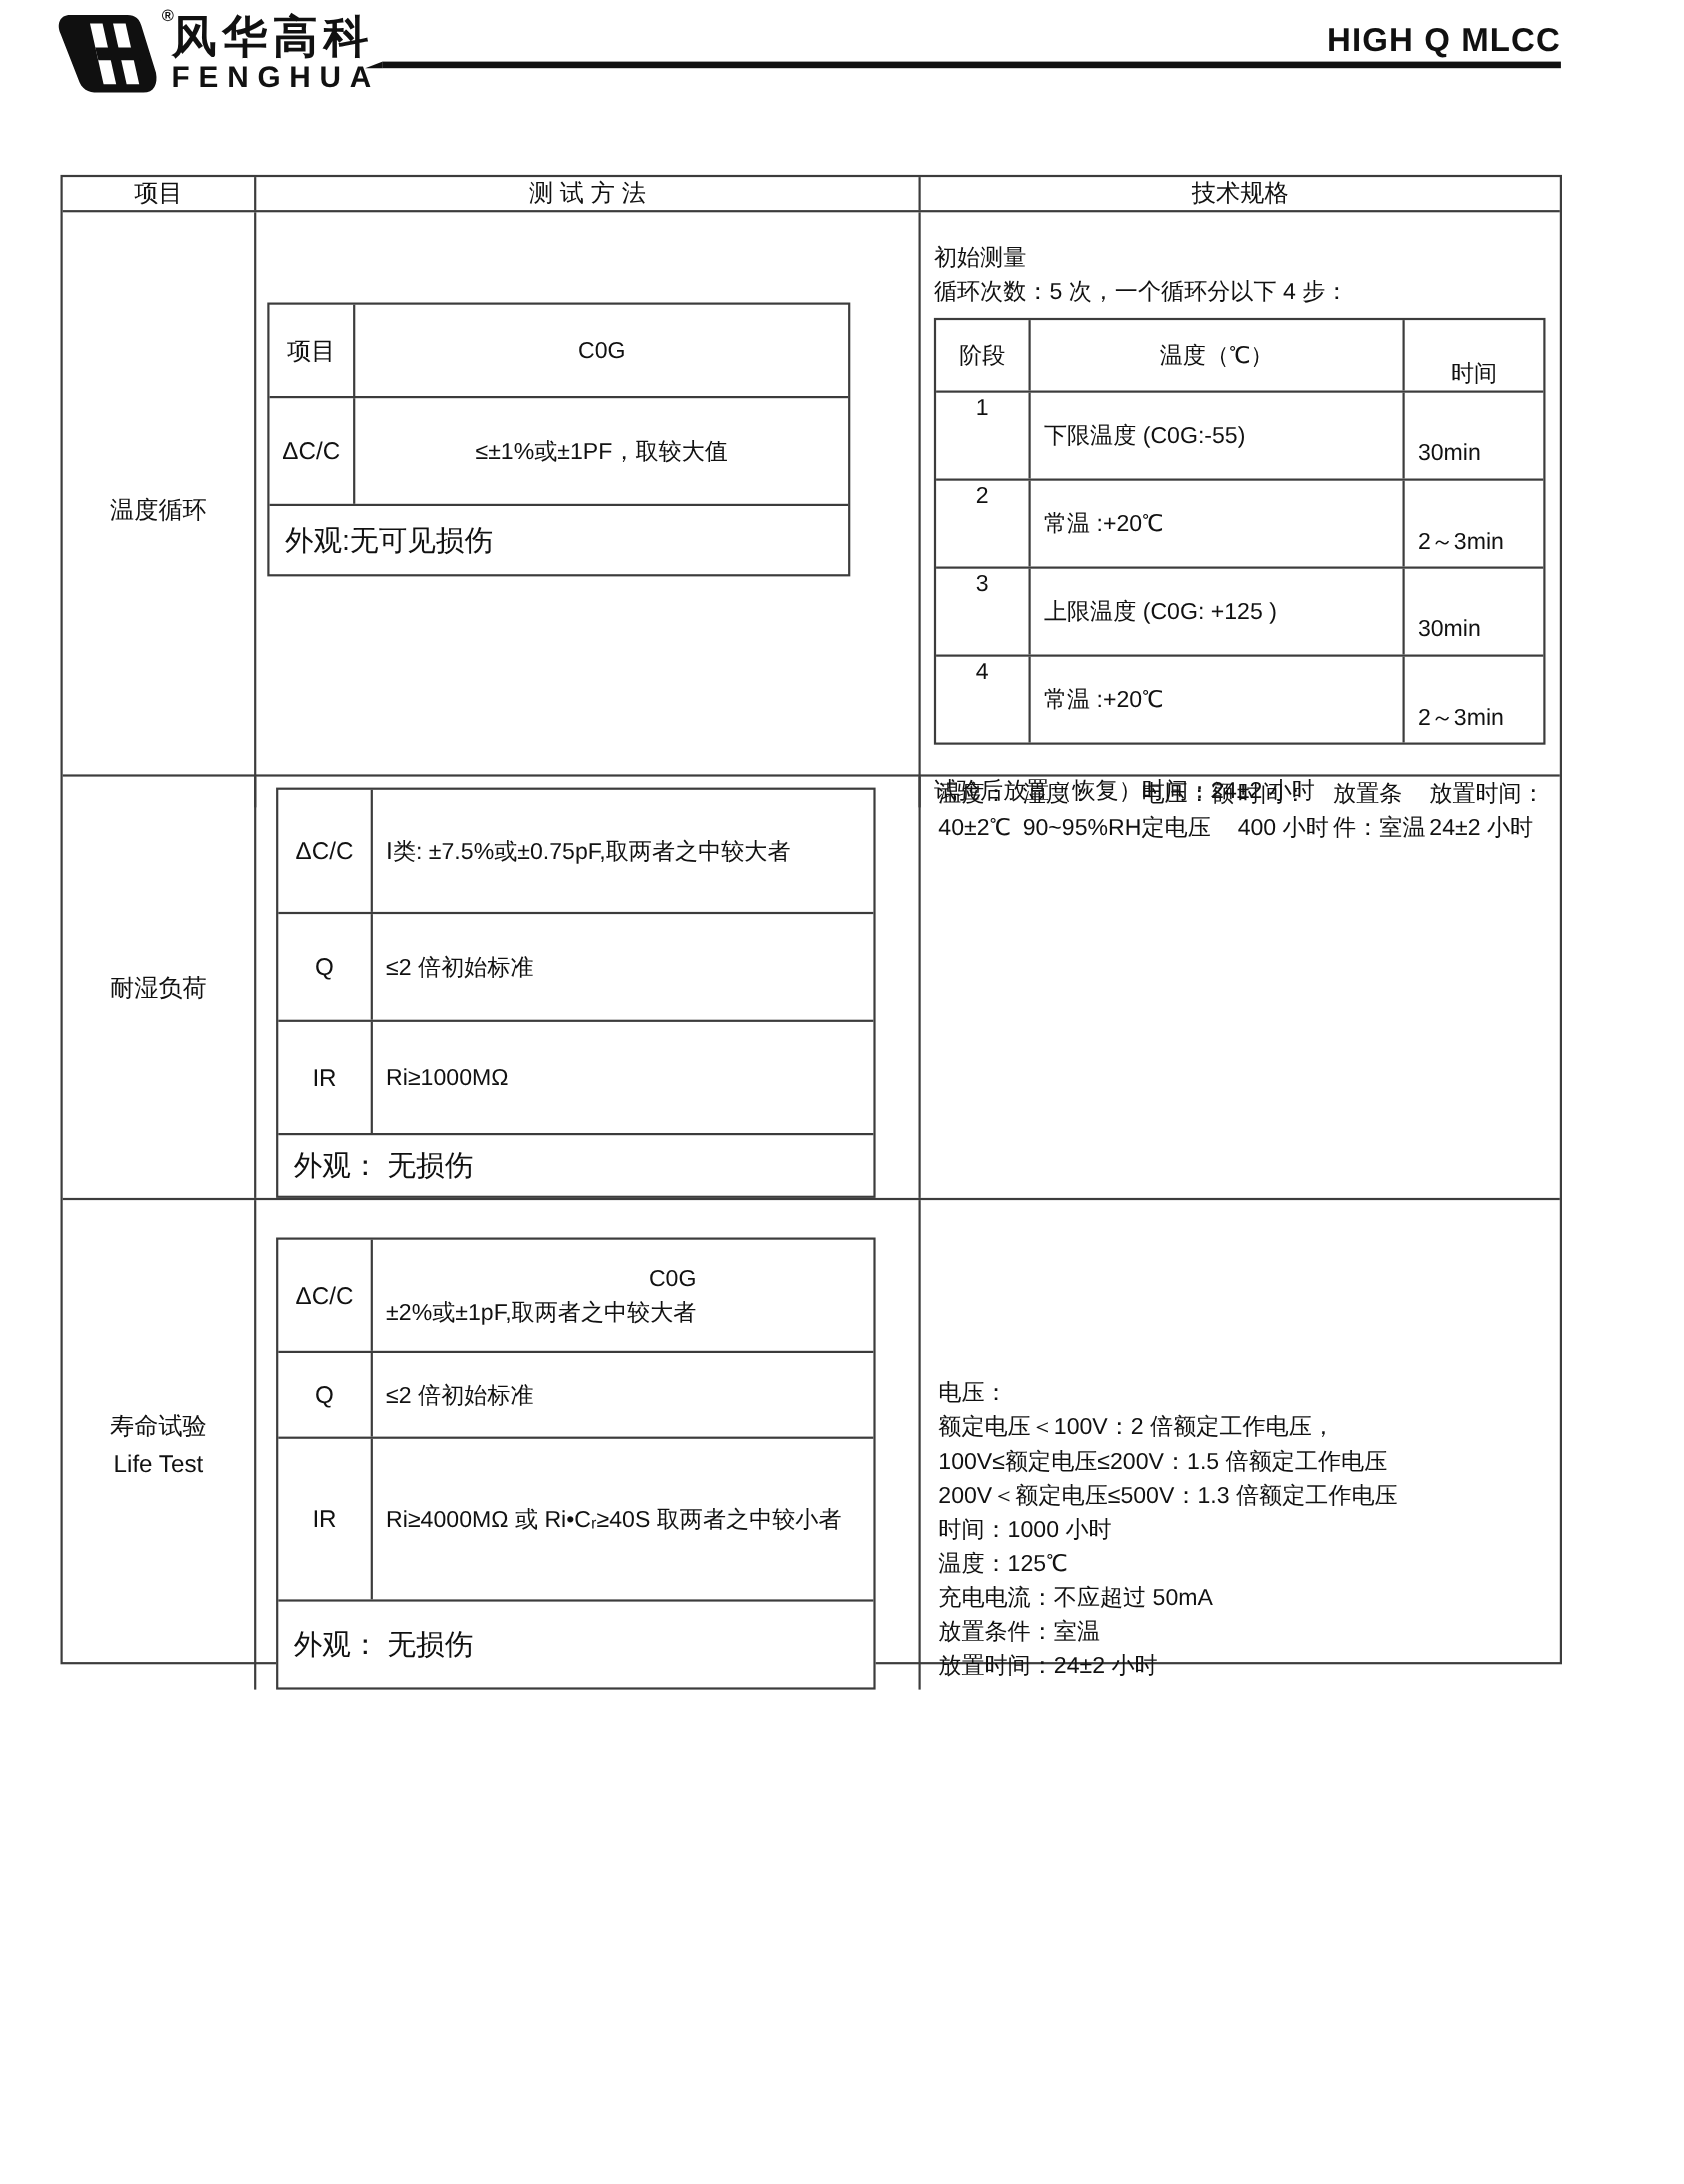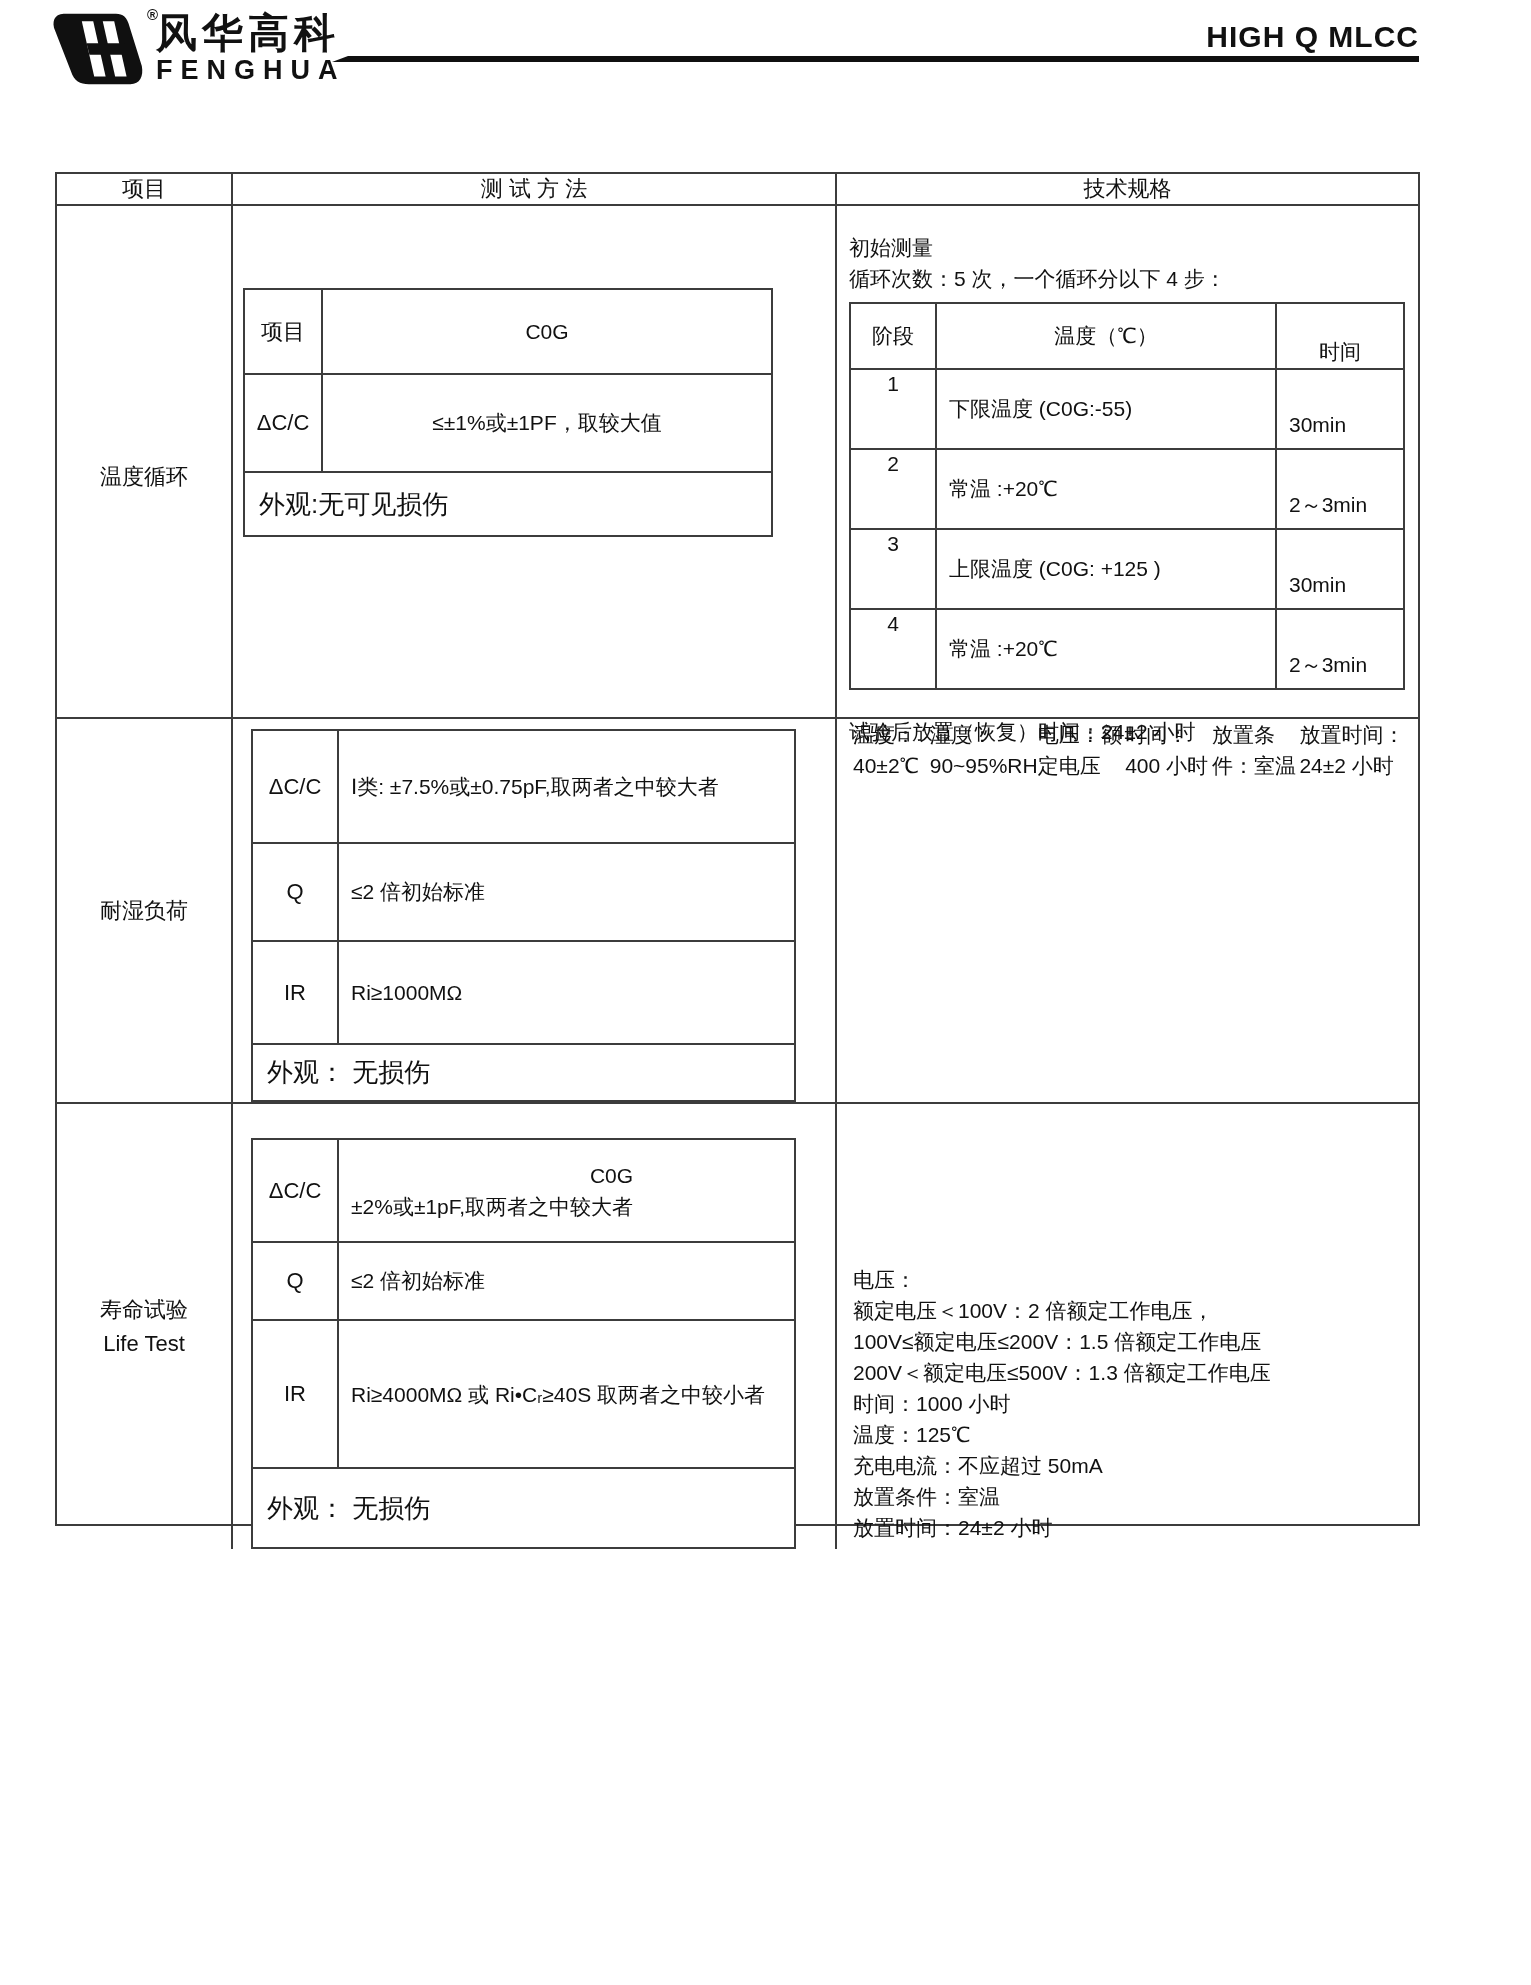--- a/index.html
+++ b/index.html
@@ -14,21 +14,21 @@
   .logo-mark { position:relative; width:96px; height:80px; }
   .logo-mark .reg { position:absolute; top:-2px; right:-12px; font-size:15px; font-weight:bold; }
   .logo-text .brand-cn { font-size:41px; font-weight:bold; letter-spacing:5px; line-height:44px; }
   .logo-text .brand-en { font-size:27px; font-weight:bold; letter-spacing:8px; line-height:30px; }
   .doc-title { position:absolute; top:20px; right:112px; font-size:30px; font-weight:bold; letter-spacing:1px; }
   .header-rule { position:absolute; left:348px; right:112px; top:56px; height:6px; background:#101010; }
   .header-rule:before { content:""; position:absolute; left:-16px; top:0; border-right:16px solid #101010; border-top:6px solid transparent; }
 
   
   .main-table {
-    position:absolute; left:55px; top:172px; width:1365px; height:1354px;
+    position:absolute; left:55px; top:159px; width:1365px; height:1354px;
     border:2px solid #3c3c3c; display:flex; flex-direction:column;
   }
   .t-row { display:grid; grid-template-columns:176px 604px 1fr; border-bottom:2px solid #3c3c3c; }
   .t-row:last-child { border-bottom:none; }
   .t-head { height:50px; }
   .row1 { height:513px; }
   .row2 { height:545px; }
   .row3 { flex:1; }
   .cell { border-right:2px solid #3c3c3c; position:relative; }
   .cell:last-child { border-right:none; }

